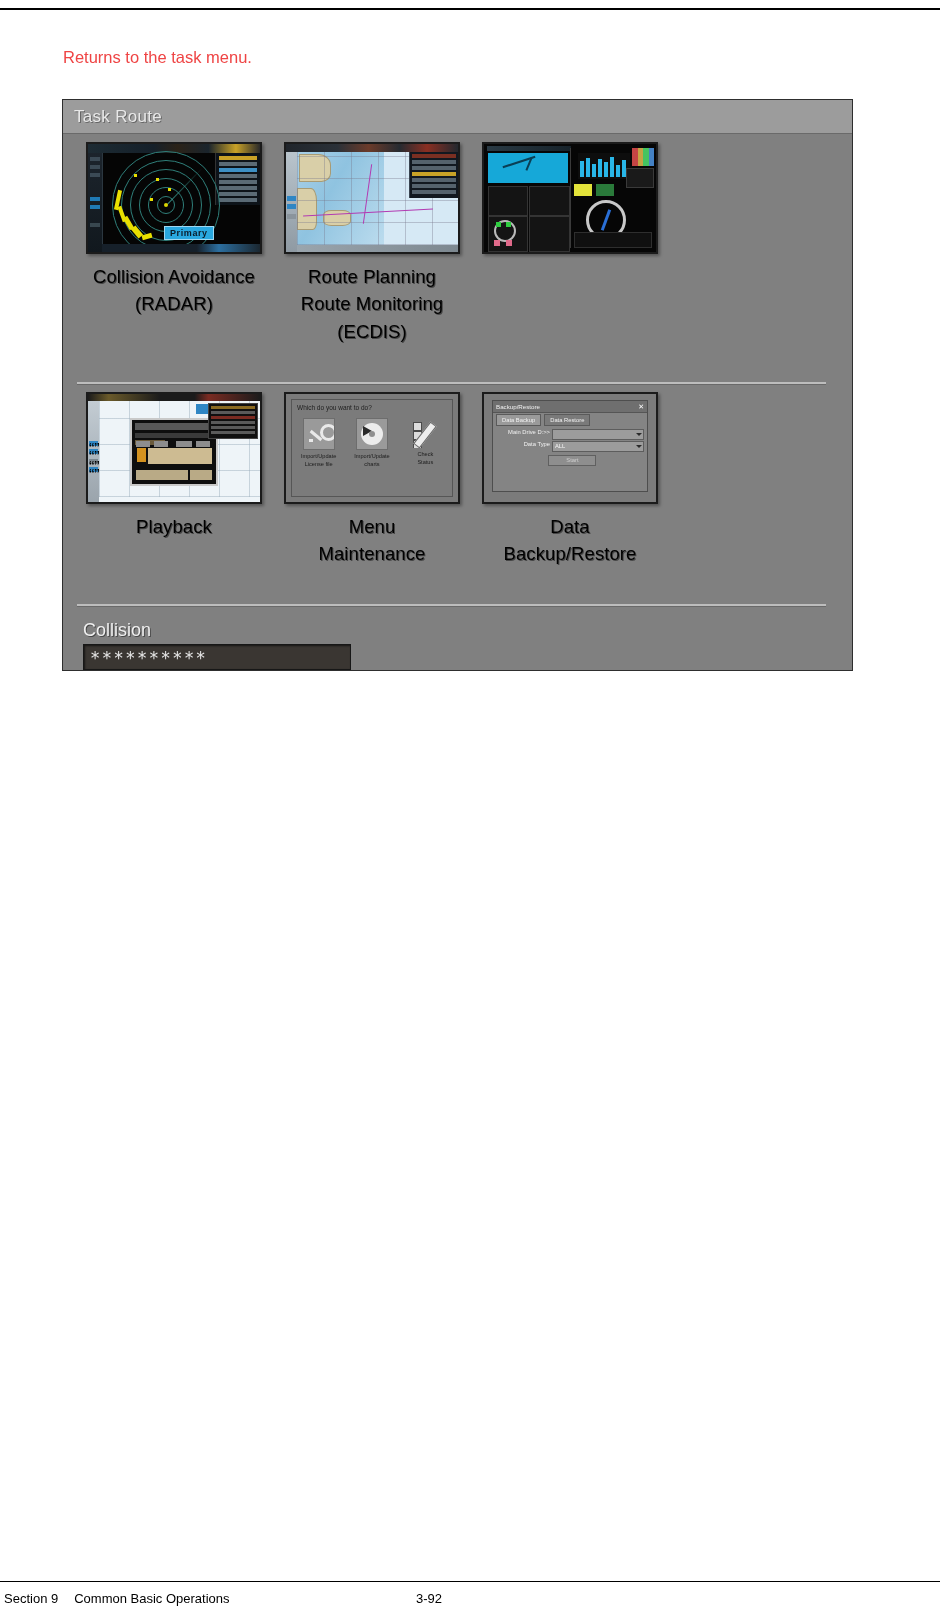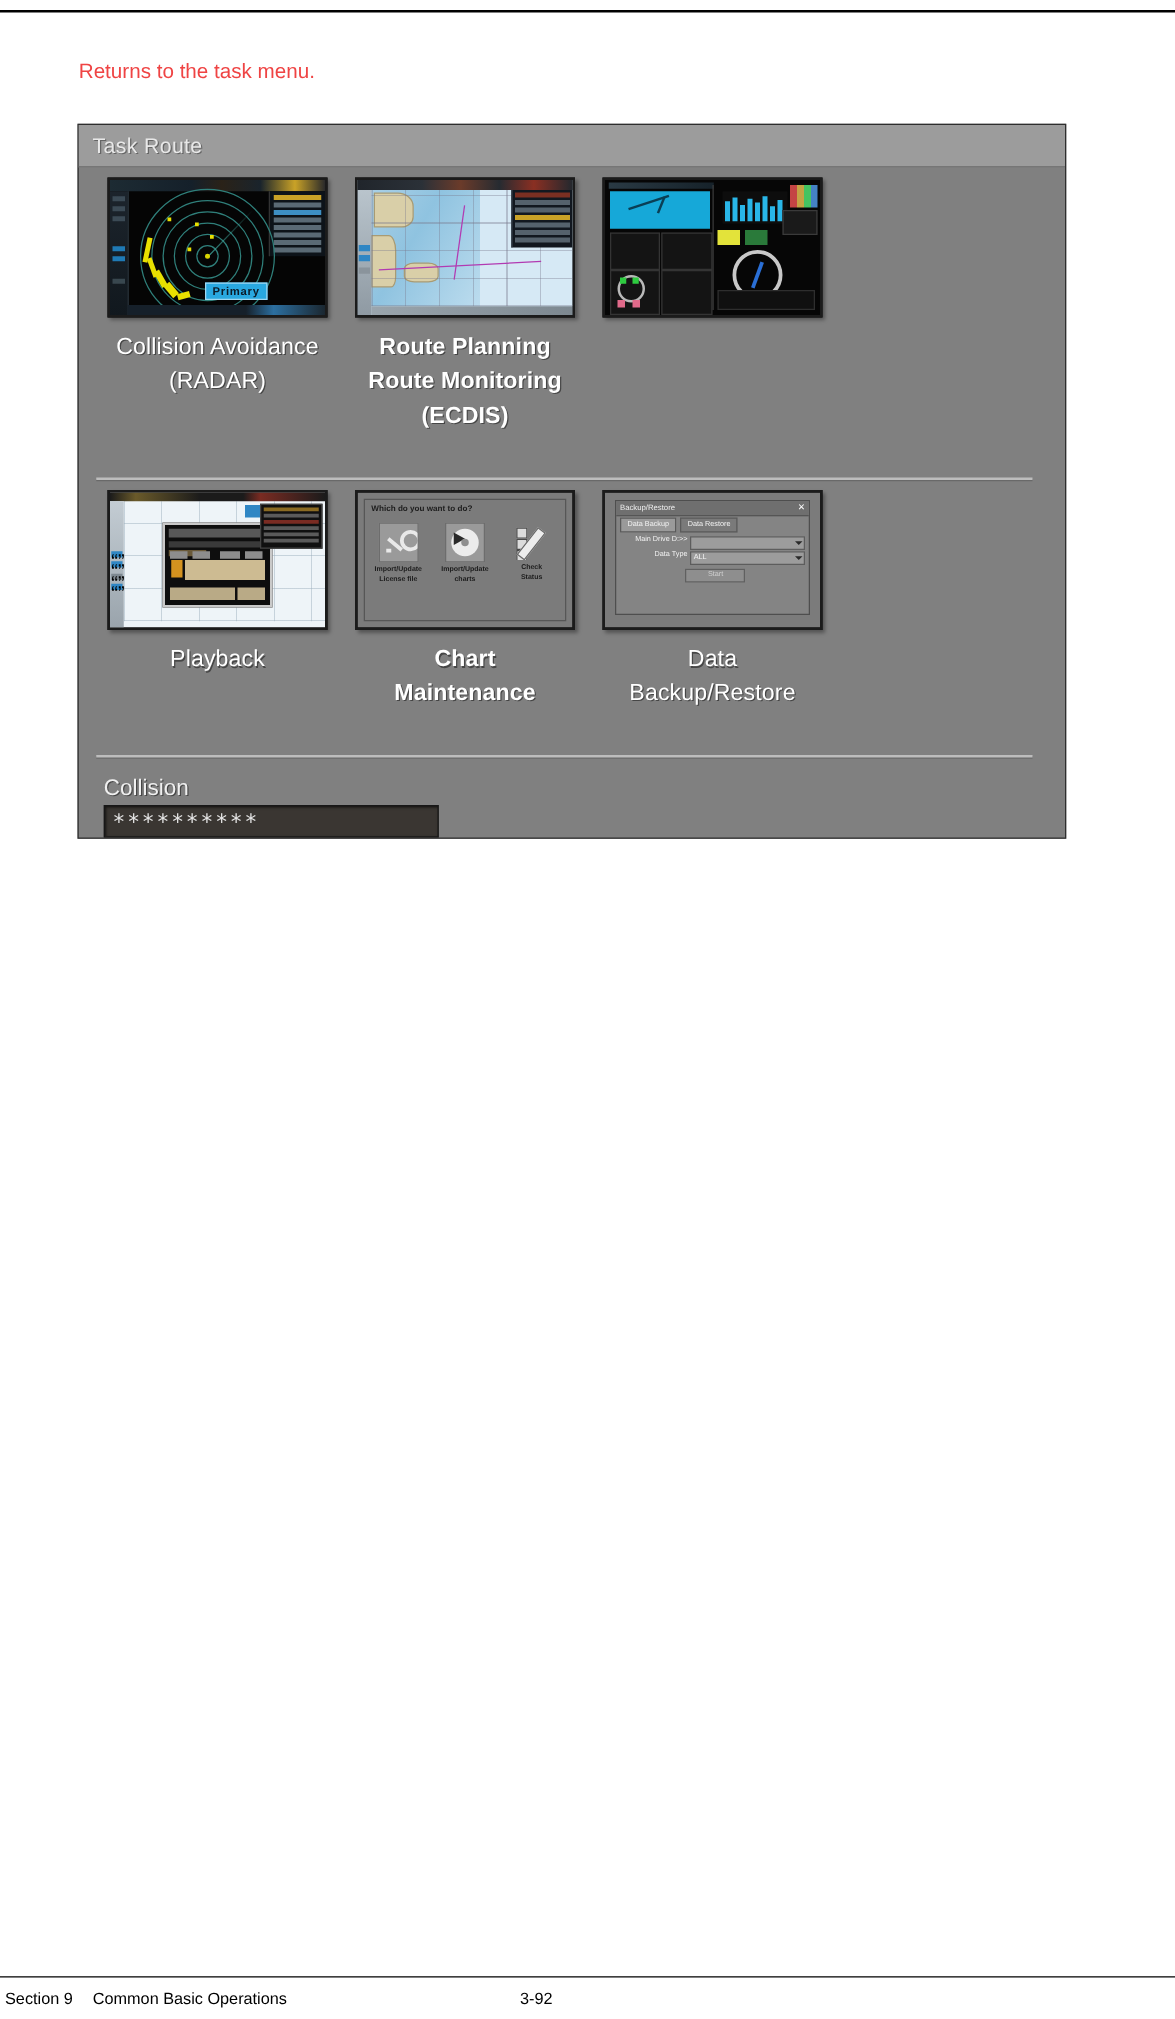--- a/index.html
+++ b/index.html
@@ -97,39 +97,39 @@
   .tile-row.row1 { top: 8px; }
   .tile-row.row2 { top: 258px; }
 
   .tile {
     width: 194px;
     margin-left: 0;
     text-align: center;
     position: relative;
   }
   .tile.t0 { margin-left: 14px; }
-  .tile.t1 { margin-left: 4px; font-weight: bold; }
+  .tile.t1 { margin-left: 4px; }
   .tile.t2 { margin-left: 4px; }
 
   .thumb {
     width: 176px;
     height: 112px;
     margin: 0 auto;
     border: 2px solid #1b1b1b;
     box-sizing: border-box;
     position: relative;
     overflow: hidden;
     background: #000;
     box-shadow: 2px 2px 3px rgba(0,0,0,.35);
   }
   .tile-label {
     margin-top: 9px;
     font-size: 18.5px;
     line-height: 1.48;
-    color: #ffffff;
+    color: #000000;
     text-shadow: 1px 1px 0 rgba(0,0,0,.45);
     white-space: pre-line;
     letter-spacing: .1px;
   }
 
   .divider {
     position: absolute;
     left: 14px;
     width: 749px;
     height: 2px;
@@ -764,21 +764,21 @@
                   <div class="chk-box b2"></div>
                   <div class="chk-box b3"></div>
                   <div class="pencil"></div>
                 </div>
                 <div class="cm-cap">Check
 Status</div>
               </div>
             </div>
           </div>
         </div>
-        <div class="tile-label">Chart
+        <div class="tile-label">Menu
 Maintenance</div>
       </div>
 
       <div class="tile t2">
         <div class="thumb">
           <div class="br-bg"></div>
           <div class="br-window">
             <div class="br-title">
               <span class="br-title-text">Backup/Restore</span>
               <span class="br-close">✕</span>

